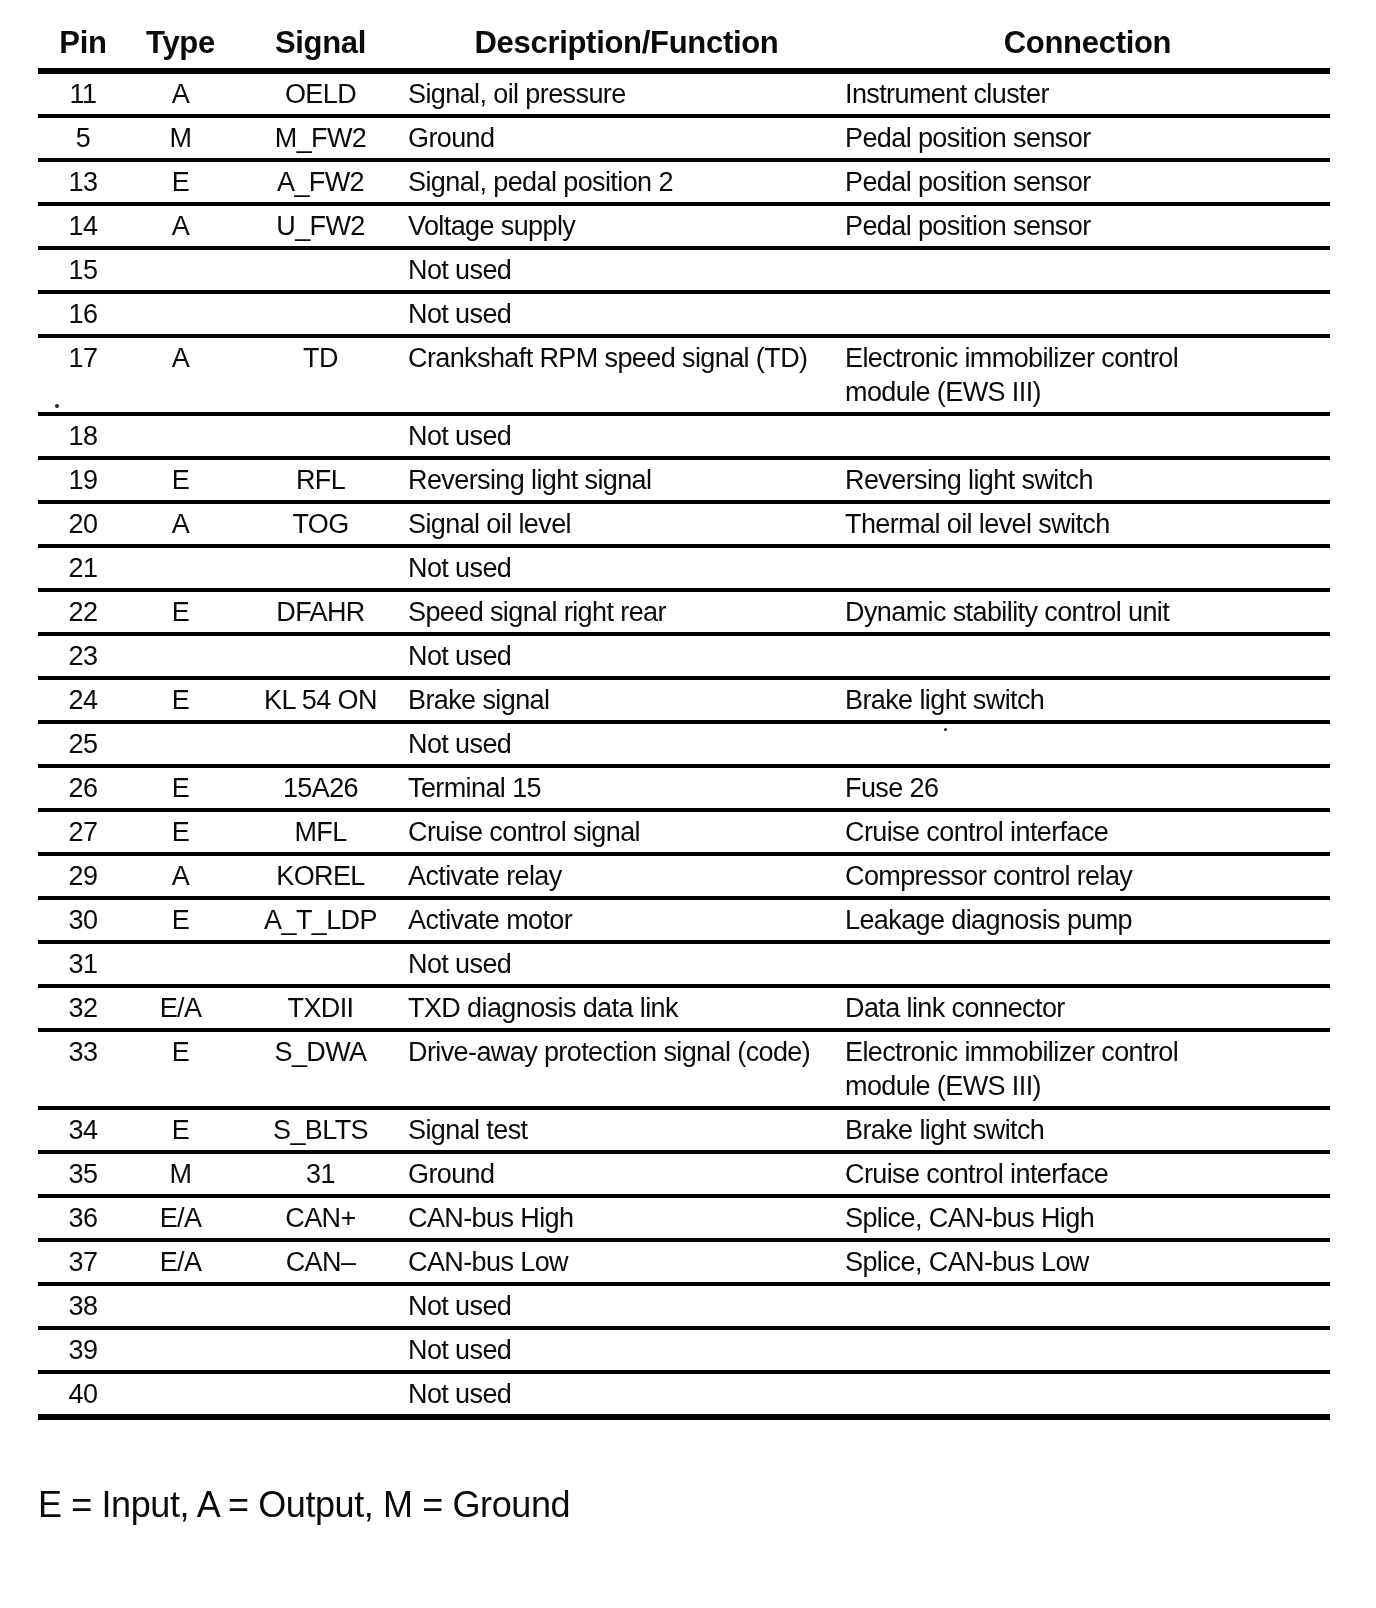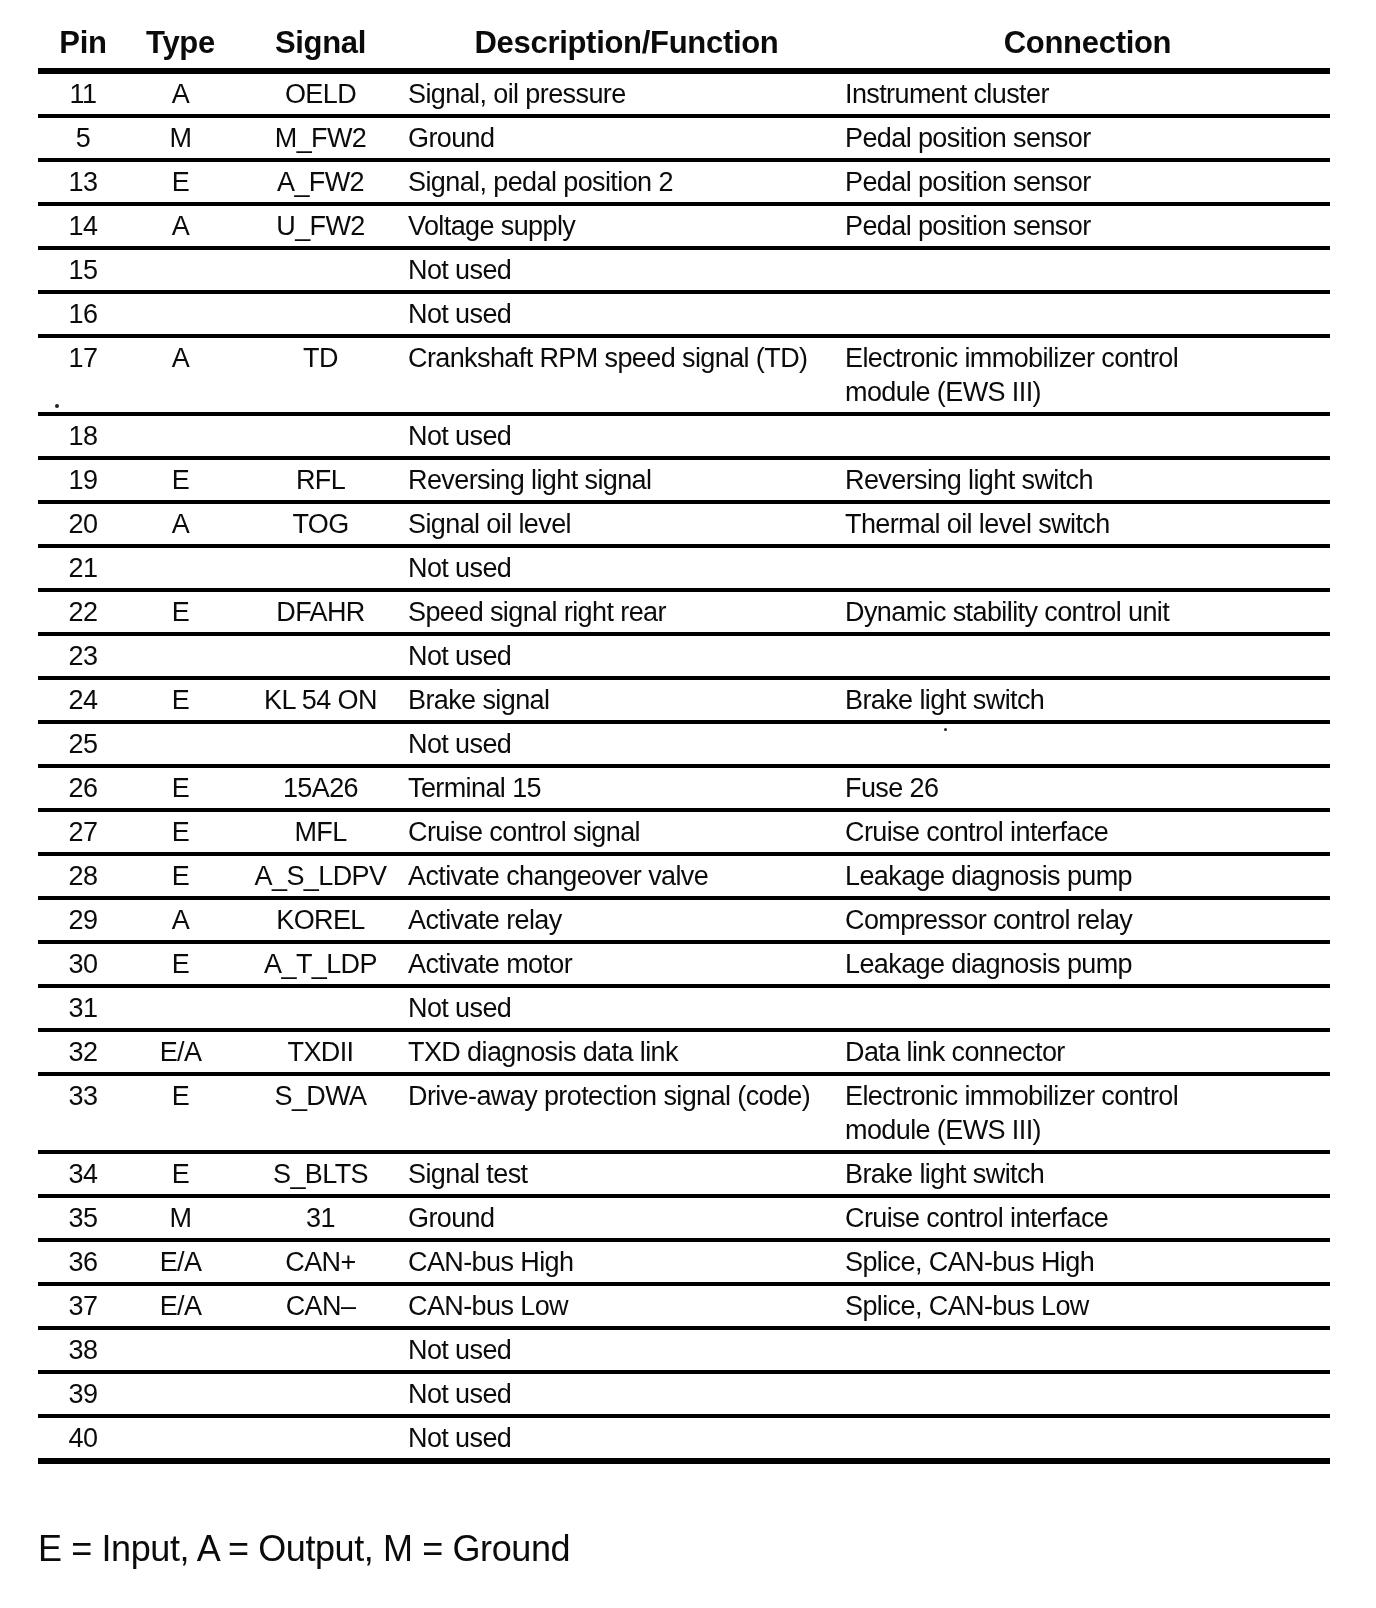--- a/index.html
+++ b/index.html
@@ -219,27 +219,20 @@
           <td class="col-connection">Fuse 26</td>
         </tr>
         <tr>
           <td class="col-pin">27</td>
           <td class="col-type">E</td>
           <td class="col-signal">MFL</td>
           <td class="col-description">Cruise control signal</td>
           <td class="col-connection">Cruise control interface</td>
         </tr>
         <tr>
-          <td class="col-pin">28</td>
-          <td class="col-type">E</td>
-          <td class="col-signal">A_S_LDPV</td>
-          <td class="col-description">Activate changeover valve</td>
-          <td class="col-connection">Leakage diagnosis pump</td>
-        </tr>
-        <tr>
           <td class="col-pin">29</td>
           <td class="col-type">A</td>
           <td class="col-signal">KOREL</td>
           <td class="col-description">Activate relay</td>
           <td class="col-connection">Compressor control relay</td>
         </tr>
         <tr>
           <td class="col-pin">30</td>
           <td class="col-type">E</td>
           <td class="col-signal">A_T_LDP</td>

